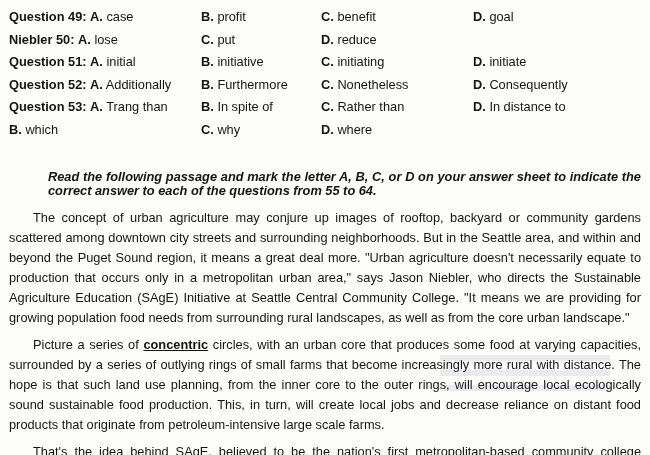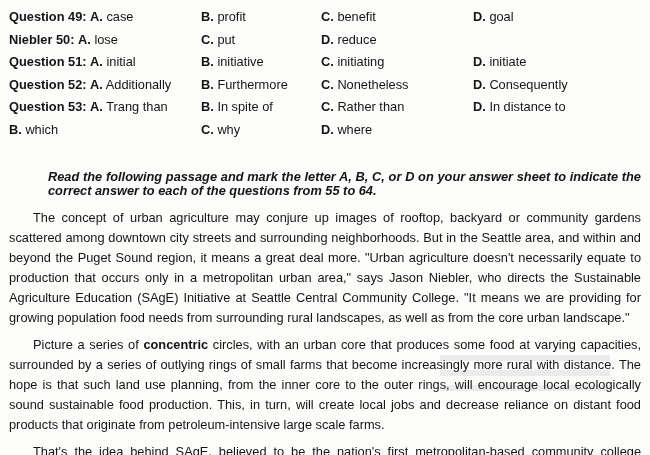--- a/index.html
+++ b/index.html
@@ -42,20 +42,21 @@
   }
   
   .para {
     text-align: justify;
     line-height: 20px;
     text-indent: 24px;
     margin-bottom: 7px;
   }
   .kw {
     font-weight: 700;
+    text-decoration: underline;
   }
   
   .bleed {
     position: absolute;
     right: 40px;
     top: 352px;
     width: 170px;
     height: 44px;
     opacity: 0.10;
     filter: blur(0.6px);

